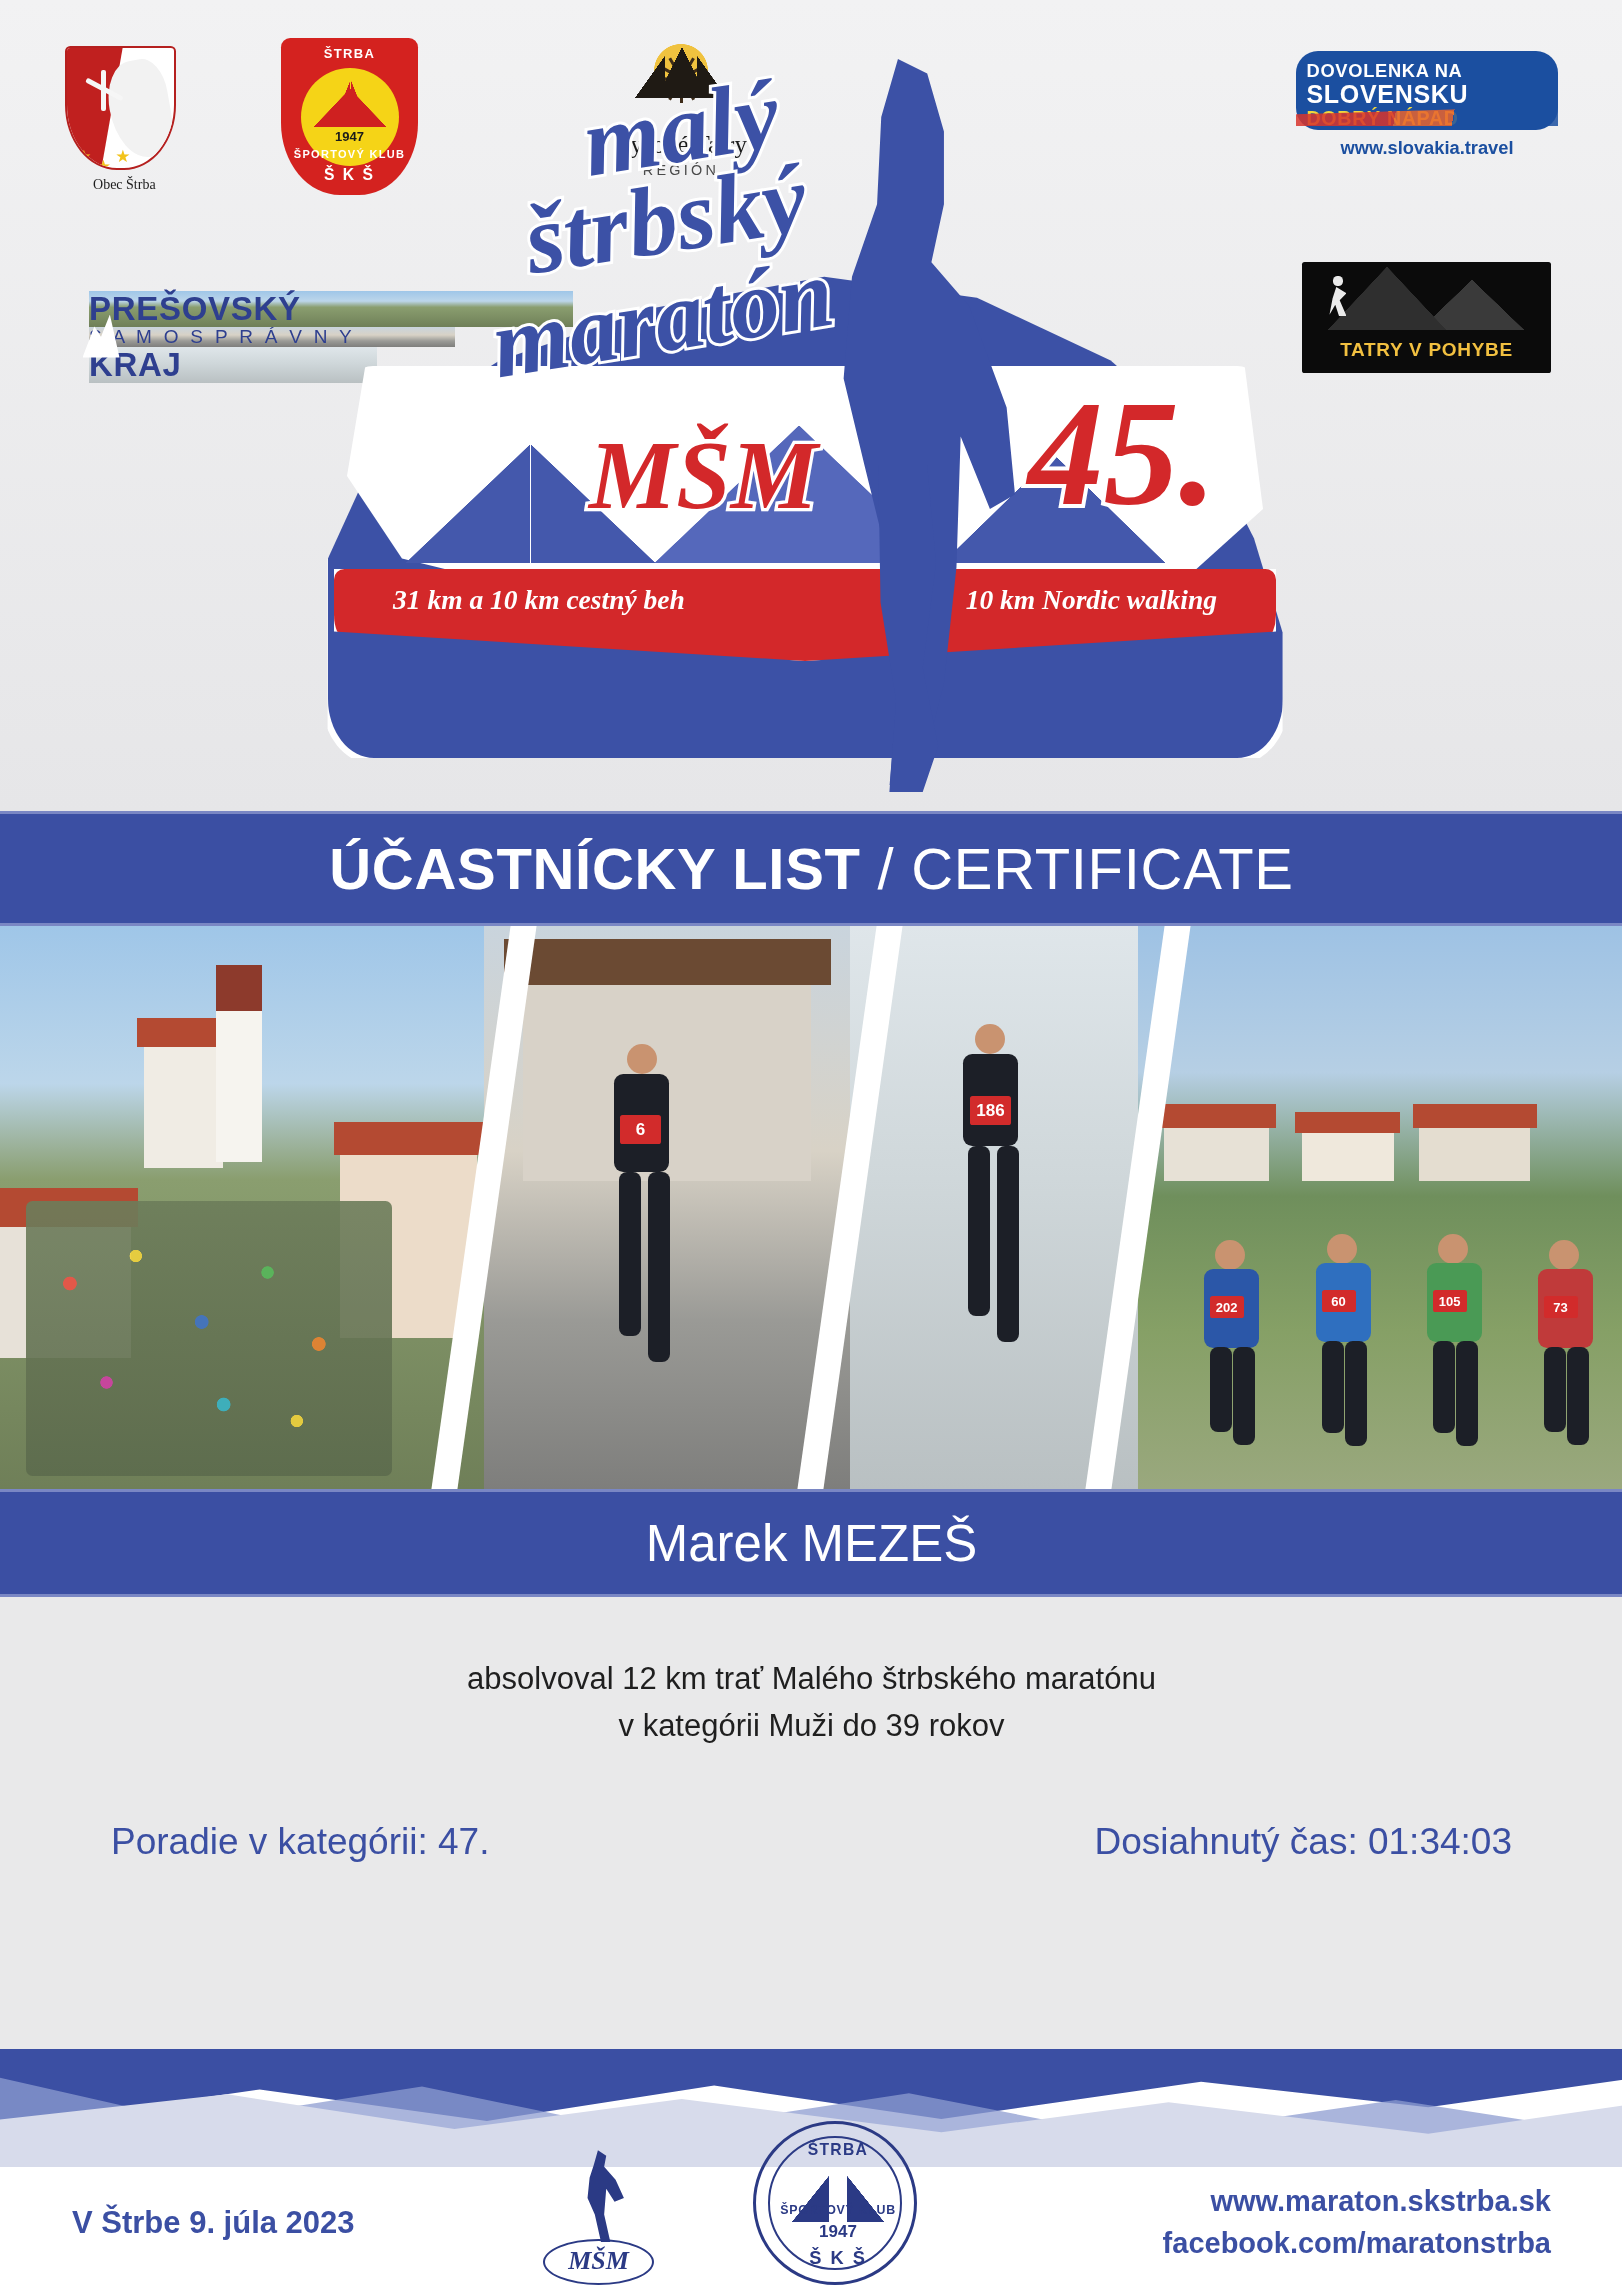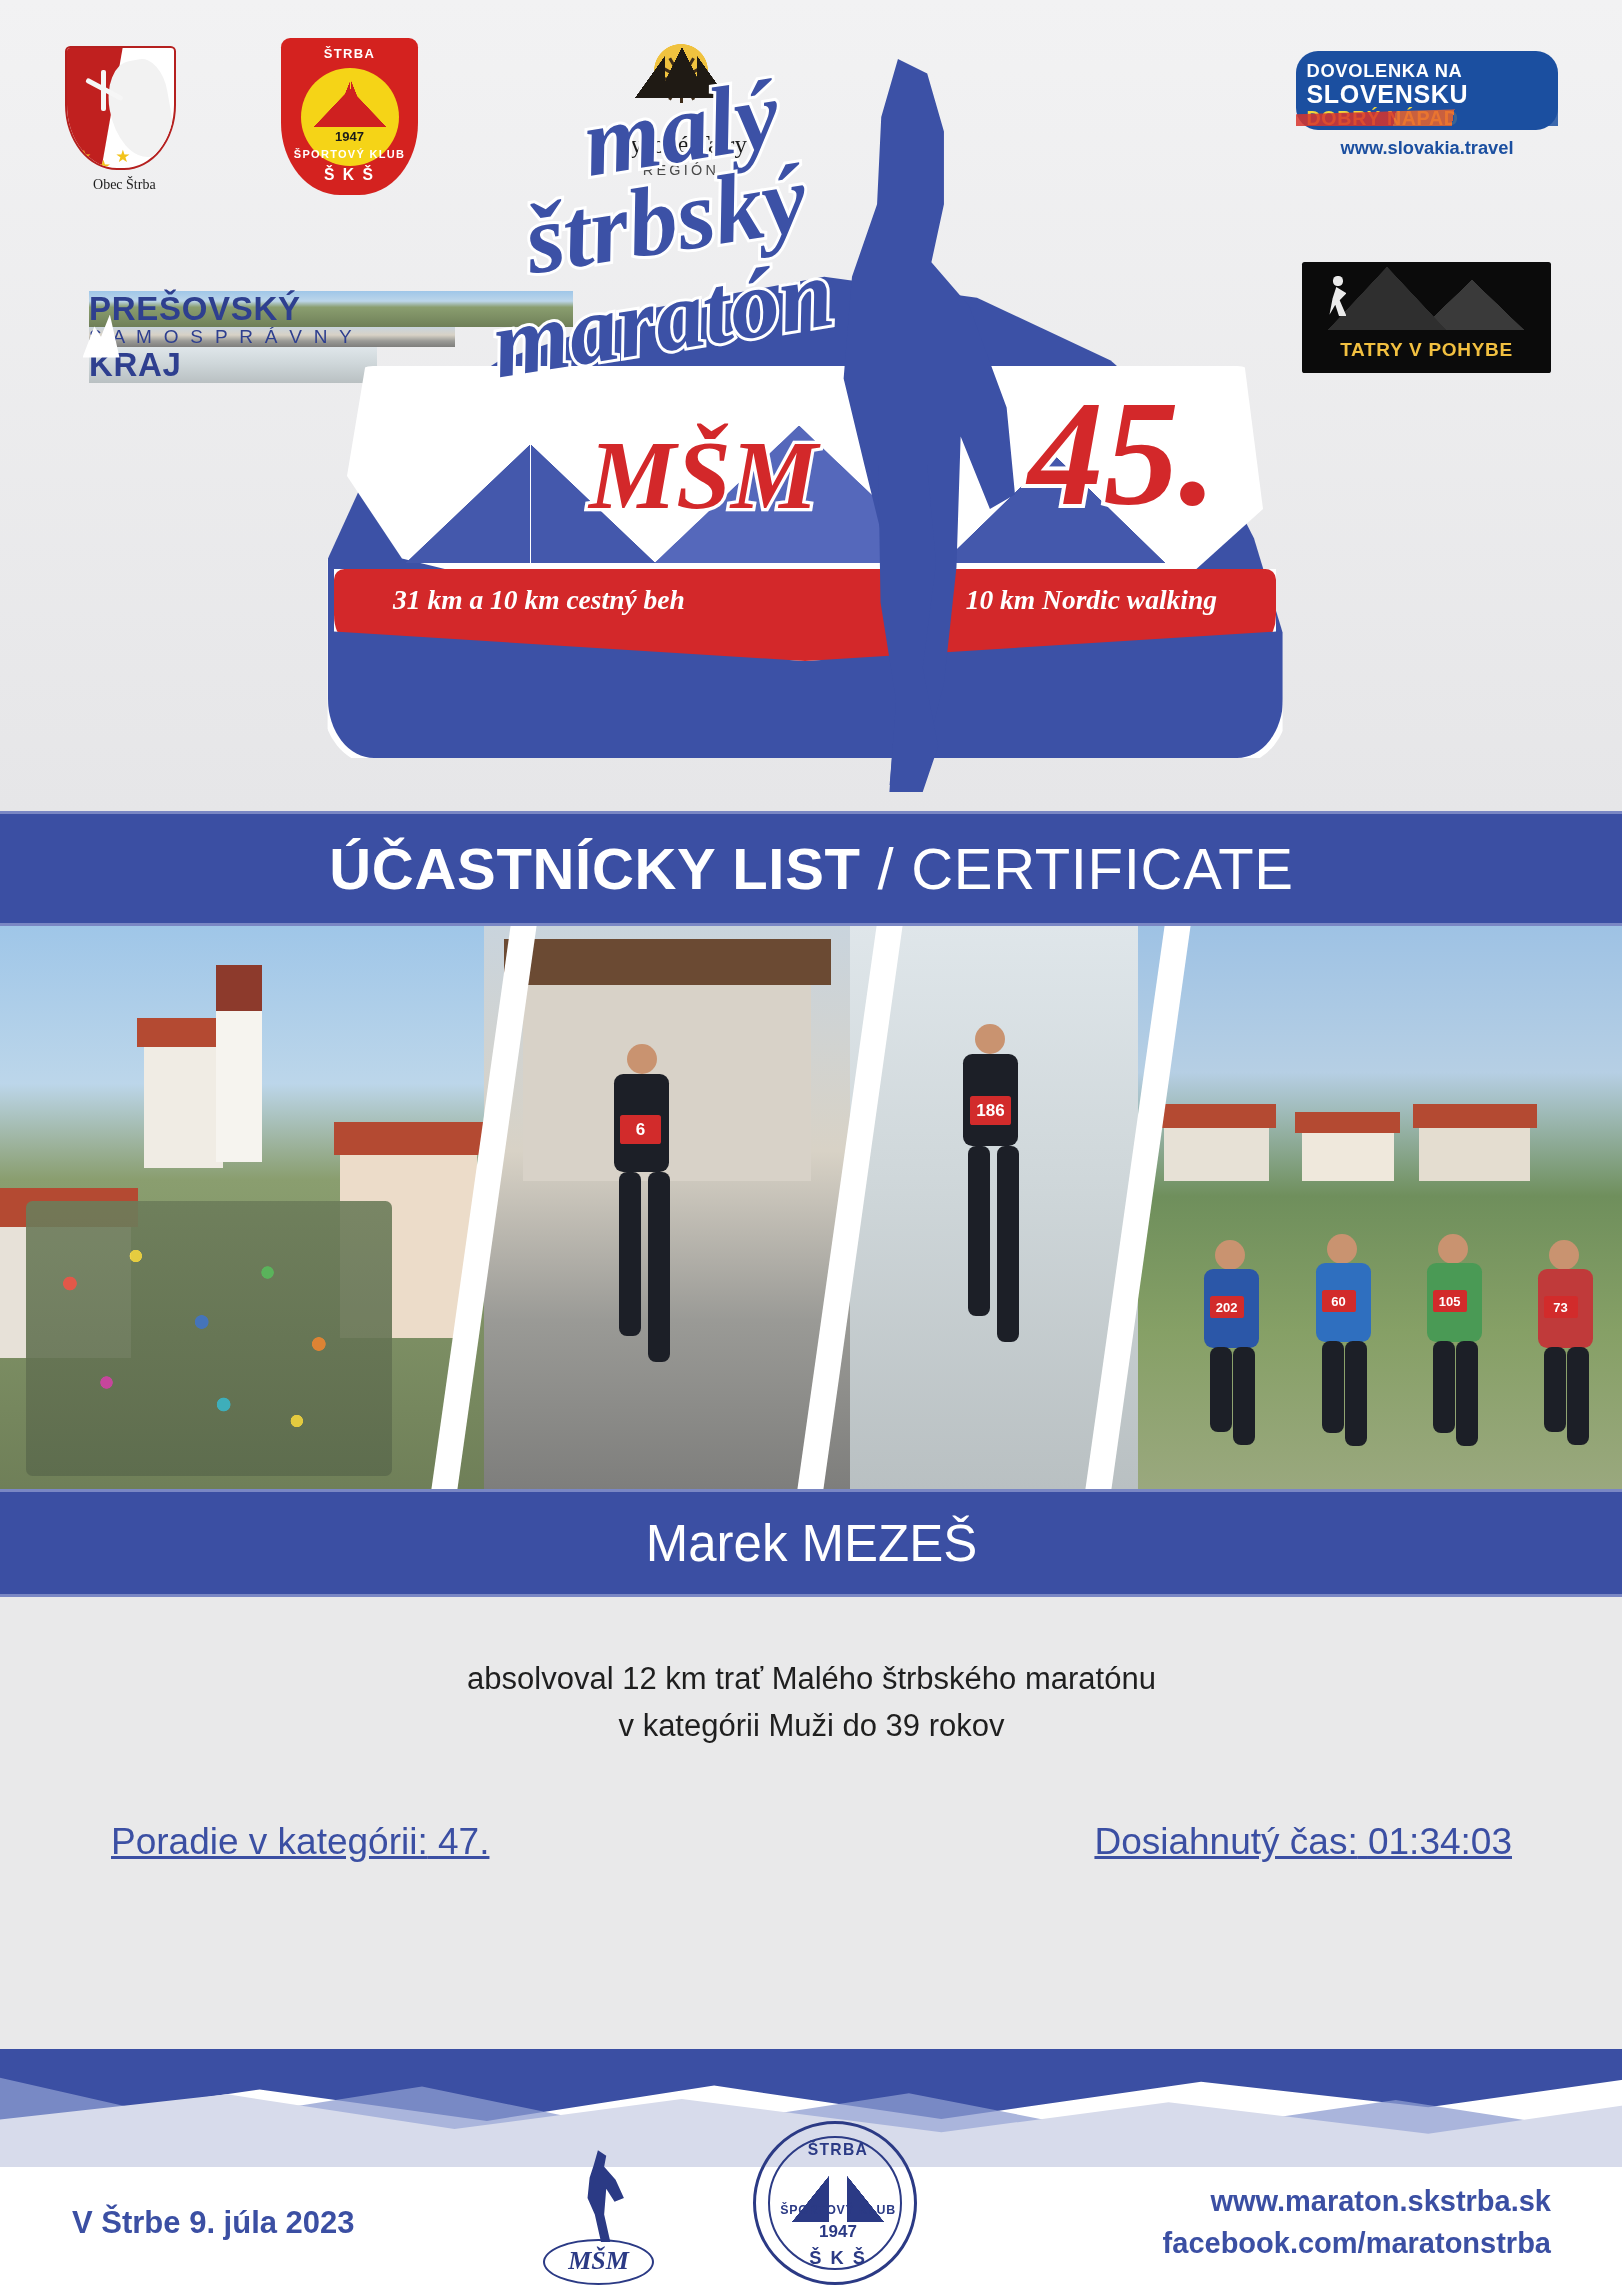--- a/index.html
+++ b/index.html
@@ -297,21 +297,21 @@
     display: flex; align-items: center; justify-content: center;
     border-top: 3.3px solid #7a87c4; border-bottom: 3.3px solid #7a87c4;
   }
   .namebar .n { font-size: 51px; color: #ffffff; }
 
   
   .body-area { position: relative; height: 452px; background: #e9e9ea; padding-top: 59px; }
   .body-area .line { text-align: center; font-size: 31px; color: #1f1f1f; line-height: 1.5; }
   .results {
     display: flex; justify-content: space-between; align-items: center;
-    padding: 72px 111px 0 111px; color: #3b4fa3; font-size: 37px; text-decoration: underline;
+    padding: 72px 111px 0 111px; color: #3b4fa3; font-size: 37px;
   }
 
   
   .footer { position: relative; height: 247px; background: #ffffff; overflow: hidden; }
   .wave1 {
     position: absolute; left: 0; top: -6.5px; width: 100%; height: 98px; background: #3b4fa3;
     clip-path: polygon(0 0, 100% 0, 100% 38%, 88% 66%, 74% 40%, 58% 78%, 44% 44%, 30% 80%, 16% 48%, 0 86%);
   }
   .wave2 {
     position: absolute; left: 0; top: 6.5px; width: 100%; height: 111px; background: #8e9cd0; opacity: .75;

